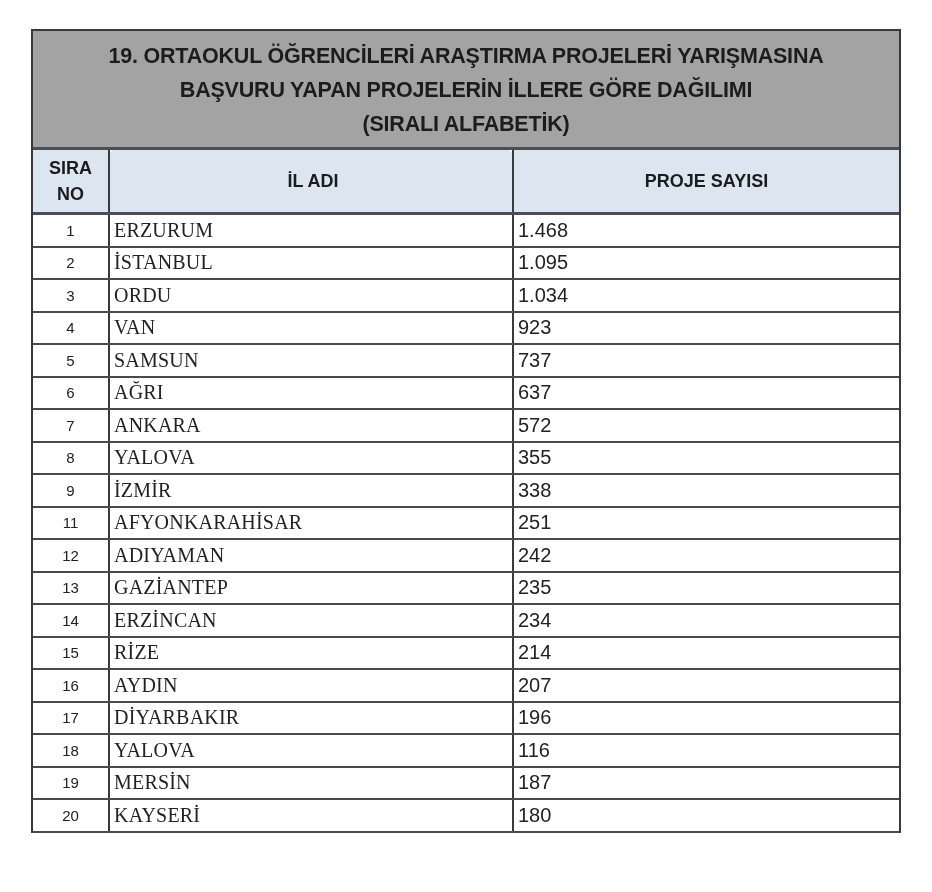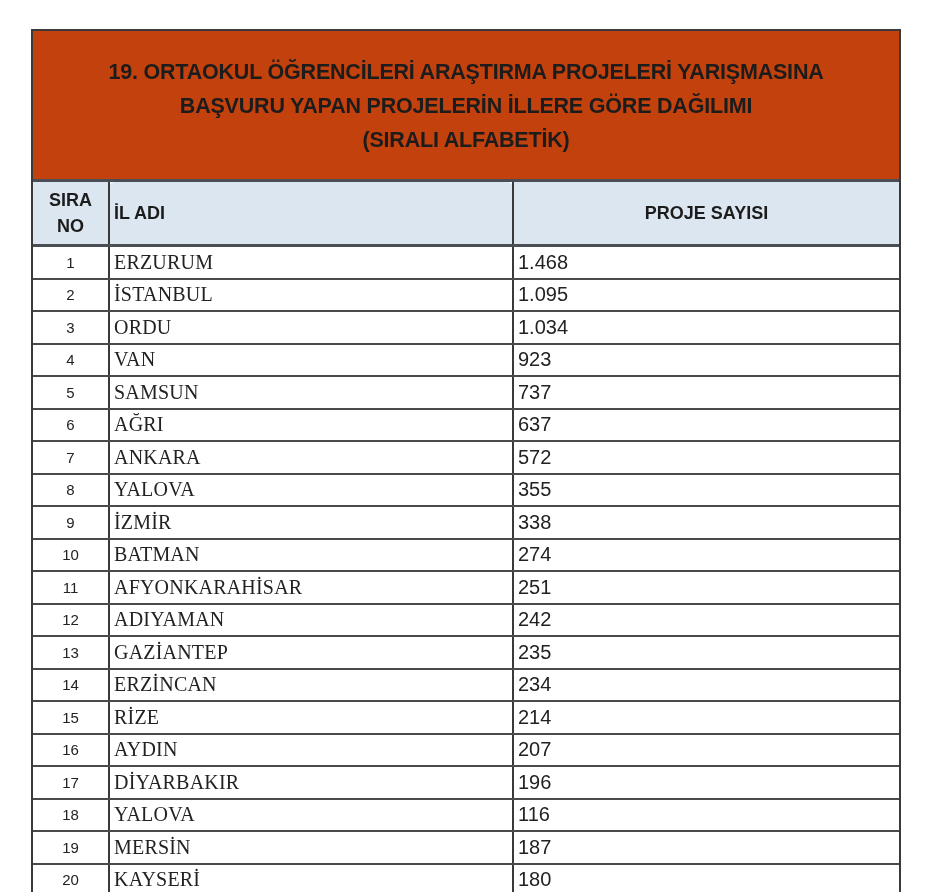--- a/index.html
+++ b/index.html
@@ -21,22 +21,22 @@
       position: absolute;
       left: 31px;
       top: 29px;
       width: 870px;
       border-left: 2px solid #3a3a3a;
       border-right: 2px solid #3a3a3a;
       border-top: 2px solid #3a3a3a;
       box-sizing: border-box;
     }
     .title-band {
-      background: #c2410c;
-      height: 151px;
+      background: #a3a3a3;
+      height: 119px;
       box-sizing: border-box;
       border-bottom: 3px solid #4a4f55;
       display: flex;
       flex-direction: column;
       align-items: center;
       justify-content: center;
       text-align: center;
       padding-top: 2px;
     }
     .title-line {
@@ -63,21 +63,21 @@
       color: #1c1c1c;
       border-bottom: 3px solid #4a4f55;
       padding: 0;
     }
     th.h-no {
       text-align: center;
       line-height: 26px;
       border-right: 2px solid #3a3a3a;
     }
     th.h-name {
-      text-align: left;
+      text-align: center;
       padding-left: 4px;
       border-right: 2px solid #3a3a3a;
       border-radius: 6px;
     }
     th.h-count {
       text-align: center;
     }
     td {
       height: 30.5px;
       padding: 0;
@@ -169,25 +169,20 @@
             <td class="c-no">8</td>
             <td class="c-name">YALOVA</td>
             <td class="c-count">355</td>
           </tr>
           <tr>
             <td class="c-no">9</td>
             <td class="c-name">İZMİR</td>
             <td class="c-count">338</td>
           </tr>
           <tr>
-            <td class="c-no">10</td>
-            <td class="c-name">BATMAN</td>
-            <td class="c-count">274</td>
-          </tr>
-          <tr>
             <td class="c-no">11</td>
             <td class="c-name">AFYONKARAHİSAR</td>
             <td class="c-count">251</td>
           </tr>
           <tr>
             <td class="c-no">12</td>
             <td class="c-name">ADIYAMAN</td>
             <td class="c-count">242</td>
           </tr>
           <tr>

